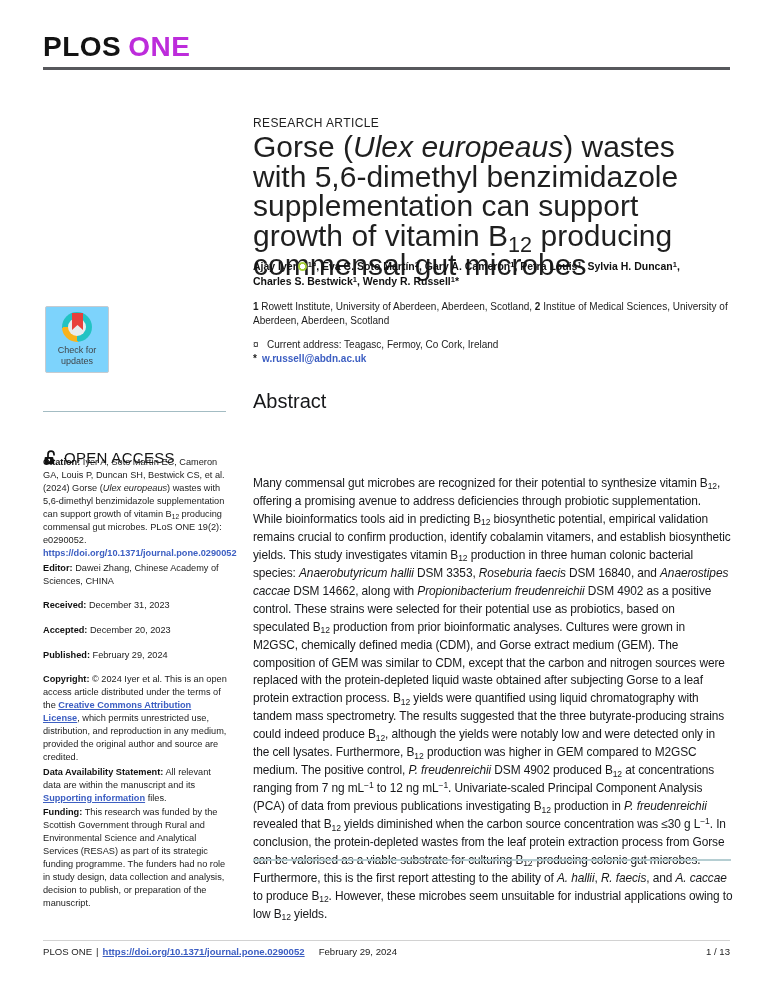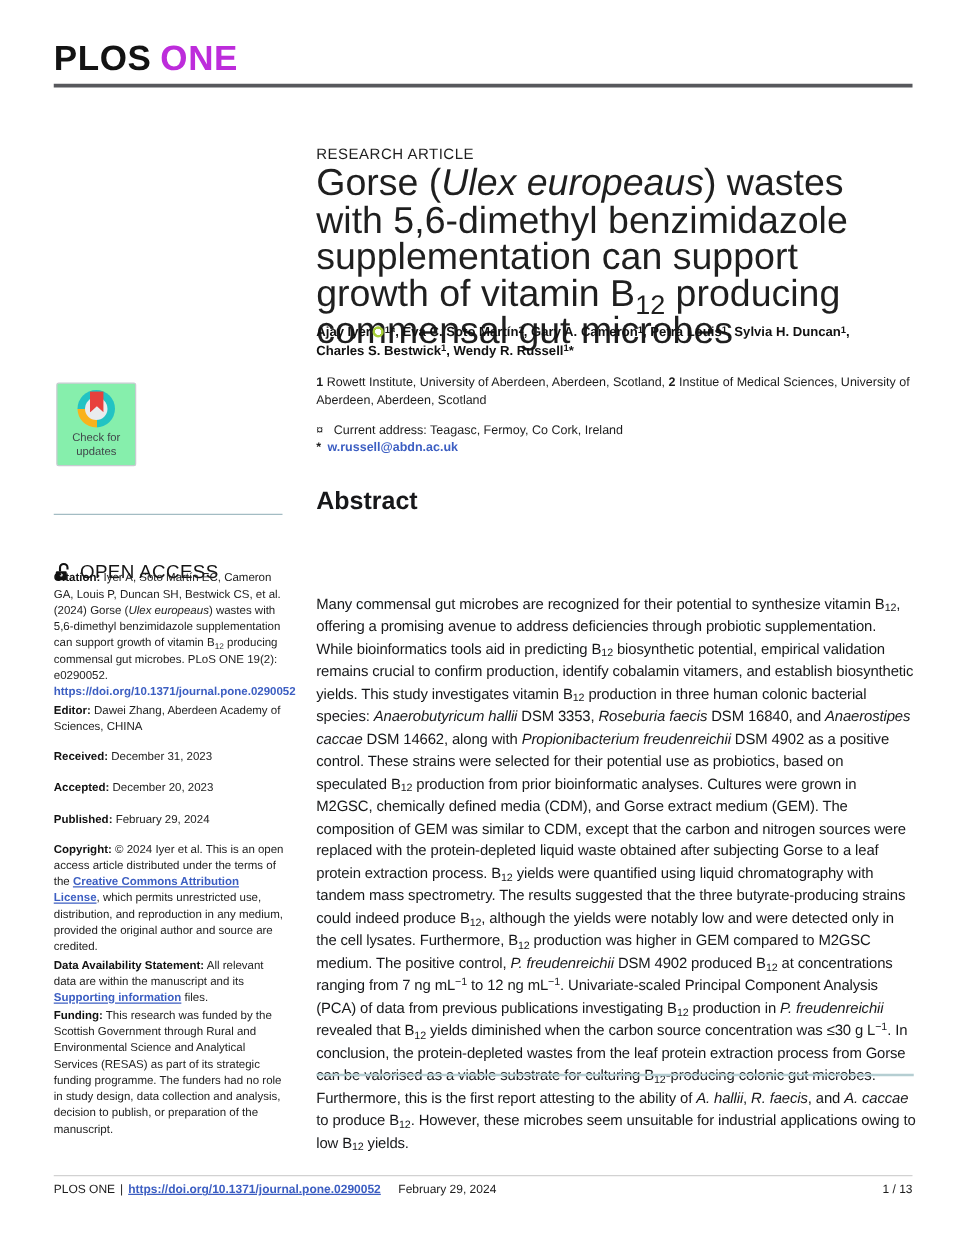--- a/index.html
+++ b/index.html
@@ -14,21 +14,21 @@
   
   .masthead { left:43px; top:31px; font-size:28px; font-weight:700; letter-spacing:.5px; color:#131313; }
   .masthead .one { color:#bd2cdb; margin-left:7px; }
   .header-rule { left:43px; top:67px; width:687px; height:2.5px; background:#57585c; }
 
   
   .side { left:43px; width:184px; font-size:9.2px; line-height:13px; color:#222; }
   .side b { font-weight:700; color:#111; }
   .badge {
     left:45px; top:306px; width:64px; height:67px;
-    background:#86efac; border:1px solid #c6cbd0; border-radius:2px;
+    background:#7dd3fc; border:1px solid #c6cbd0; border-radius:2px;
     display:flex; flex-direction:column; align-items:center; padding-top:5px;
     cursor:pointer;
   }
   .cm-icon { width:30px; height:30px; position:relative; margin-bottom:3px; }
   .cm-ring {
     width:30px; height:30px; border-radius:50%;
     background:conic-gradient(#22c3c3 0deg 178deg, #f9b21c 178deg 268deg, #22c3c3 268deg 360deg);
     position:absolute; left:0; top:0;
   }
   .cm-ring::after { content:""; position:absolute; inset:6px; background:#e9ecee; border-radius:50%; }
@@ -59,21 +59,21 @@
   .main { left:253px; width:480px; }
   .kicker { top:116px; font-size:12px; letter-spacing:.4px; color:#1e1e1e; }
   .title { top:132px; font-size:30px; line-height:29.5px; font-weight:400; color:#1f1f1f; }
   .title i { font-style:italic; }
   .authors { top:259px; font-size:10.5px; font-weight:700; line-height:15px; color:#111; }
   .affils { top:300px; font-size:10px; line-height:13.5px; color:#1c1c1c; }
   .curaddr { top:339px; font-size:10px; color:#1c1c1c; }
   .curaddr .mark { display:inline-block; width:14px; }
   .corr { top:353px; font-size:10px; color:#1c1c1c; }
   .corr .mark { display:inline-block; width:9px; font-weight:700; }
-  .abs-head { top:390px; font-size:20px; font-weight:700; color:#17181a; }
+  .abs-head { top:390px; font-size:20px; font-weight:400; color:#17181a; }
   .abs-body { top:427px; font-size:11.9px; line-height:17.95px; color:#17181a; letter-spacing:-0.1px;margin-top:48px; }
   .abs-rule { top:859px; left:253px; width:478px; height:1.5px; background:#b5ced2; }
 
   sup, sub { font-size:72%; line-height:0; position:relative; vertical-align:baseline; }
   sup { top:-0.45em; }
   sub { top:0.28em; }
 
   
   .footer-rule { left:43px; top:940px; width:687px; height:1px; background:#d2d2d2; }
   .footer { left:43px; top:946px; width:687px; display:flex; align-items:baseline; font-size:9.6px; color:#1c1c1c; }
@@ -114,21 +114,21 @@
   <span>OPEN ACCESS</span>
 </div>
 
 <p class="abs side cit">
   <b>Citation:</b>
   <span>Iyer A, Soto Martín EC, Cameron GA, Louis P, Duncan SH, Bestwick CS, et al. (2024) Gorse (<i>Ulex europeaus</i>) wastes with 5,6-dimethyl benzimidazole supplementation can support growth of vitamin B<sub>12</sub> producing commensal gut microbes. PLoS ONE 19(2): e0290052. </span><a class="lnk" href="#">https://doi.org/10.1371/journal.pone.0290052</a>
 </p>
 
 <p class="abs side edt">
   <b>Editor:</b>
-  <span>Dawei Zhang, Aberdeen Academy of Sciences, CHINA</span>
+  <span>Dawei Zhang, Chinese Academy of Sciences, CHINA</span>
 </p>
 
 <p class="abs side rcv">
   <b>Received:</b>
   <span>December 31, 2023</span>
 </p>
 
 <p class="abs side acc">
   <b>Accepted:</b>
   <span>December 20, 2023</span>

